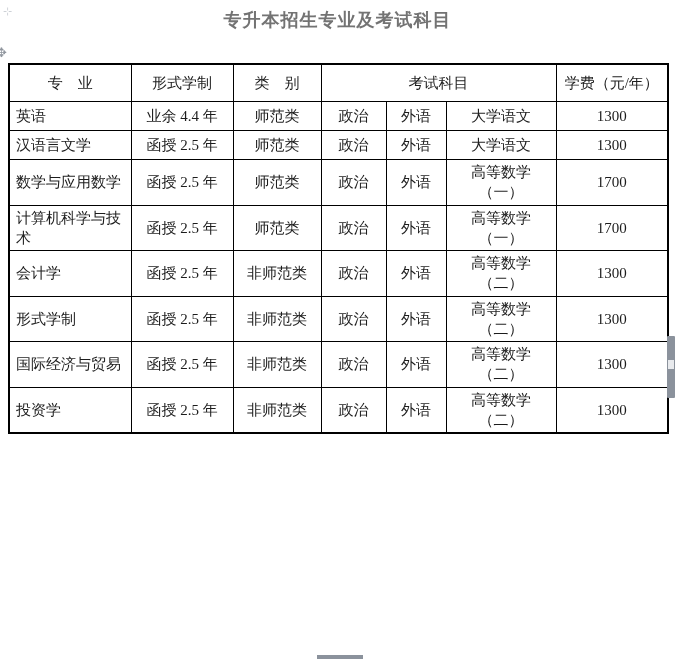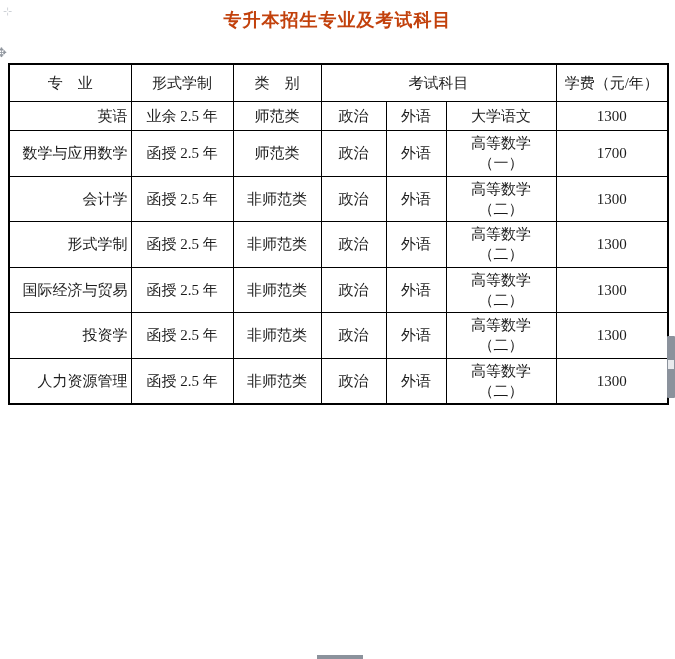--- a/index.html
+++ b/index.html
@@ -2,37 +2,37 @@
 <html><head>
 <meta charset="utf-8">
 <style>
   html,body{margin:0;padding:0;}
   body{
     width:675px;height:659px;position:relative;background:#ffffff;overflow:hidden;
     font-family:"Liberation Serif","DejaVu Serif",serif;color:#1c1c1c;
   }
   .page-title{
     position:absolute;top:8px;left:0;width:675px;text-align:center;
-    font-size:18px;font-weight:bold;color:#c2410c;letter-spacing:1px;
+    font-size:18px;font-weight:bold;color:#737373;letter-spacing:1px;
   }
   table.enroll{
     position:absolute;left:8px;top:63px;width:659px;
     border-collapse:collapse;table-layout:fixed;
     border:2px solid #000;
   }
   table.enroll th,table.enroll td{
     border:1px solid #000;
     font-size:15px;font-weight:normal;
     text-align:center;vertical-align:middle;
     padding:2px 3px;line-height:1.35;
     overflow:hidden;
   }
   table.enroll thead th{height:32px;}
   table.enroll tbody tr{height:29px;}
-  table.enroll td.c-major{text-align:right;padding-left:6px;}
+  table.enroll td.c-major{text-align:left;padding-left:6px;}
   
   .move-handle{
     position:absolute;left:-4px;top:46px;color:#7d848e;font-size:13px;
     opacity:.85;line-height:1;
   }
   .cursor-artifact{
     position:absolute;left:3px;top:6px;color:#b9bec6;font-size:11px;opacity:.7;line-height:1;
   }
   .v-scroll-thumb{
     position:absolute;right:0;top:336px;width:8px;height:62px;
@@ -68,29 +68,47 @@
       <th>专　业</th>
       <th>形式学制</th>
       <th>类　别</th>
       <th colspan="3">考试科目</th>
       <th>学费（元/年）</th>
     </tr>
   </thead>
   <tbody>
       <tr>
     <td class="c-major">英语</td>
-    <td>业余 2.5 年</td>
+    <td>业余 4.4 年</td>
+    <td>师范类</td>
+    <td>政治</td>
+    <td>外语</td>
+    <td>大学语文</td>
+    <td>1300</td>
+  </tr>
+      <tr>
+    <td class="c-major">汉语言文学</td>
+    <td>函授 2.5 年</td>
     <td>师范类</td>
     <td>政治</td>
     <td>外语</td>
     <td>大学语文</td>
     <td>1300</td>
   </tr>
       <tr>
     <td class="c-major">数学与应用数学</td>
+    <td>函授 2.5 年</td>
+    <td>师范类</td>
+    <td>政治</td>
+    <td>外语</td>
+    <td>高等数学（一）</td>
+    <td>1700</td>
+  </tr>
+      <tr>
+    <td class="c-major">计算机科学与技术</td>
     <td>函授 2.5 年</td>
     <td>师范类</td>
     <td>政治</td>
     <td>外语</td>
     <td>高等数学（一）</td>
     <td>1700</td>
   </tr>
       <tr>
     <td class="c-major">会计学</td>
     <td>函授 2.5 年</td>
@@ -120,28 +138,19 @@
   </tr>
       <tr>
     <td class="c-major">投资学</td>
     <td>函授 2.5 年</td>
     <td>非师范类</td>
     <td>政治</td>
     <td>外语</td>
     <td>高等数学（二）</td>
     <td>1300</td>
   </tr>
-      <tr>
-    <td class="c-major">人力资源管理</td>
-    <td>函授 2.5 年</td>
-    <td>非师范类</td>
-    <td>政治</td>
-    <td>外语</td>
-    <td>高等数学（二）</td>
-    <td>1300</td>
-  </tr>
     </tbody>
 </table>
 
 <div class="v-scroll-thumb">
   <div class="grip"></div>
 </div>
 <div class="h-scroll-thumb"></div>
 
 </body></html>

